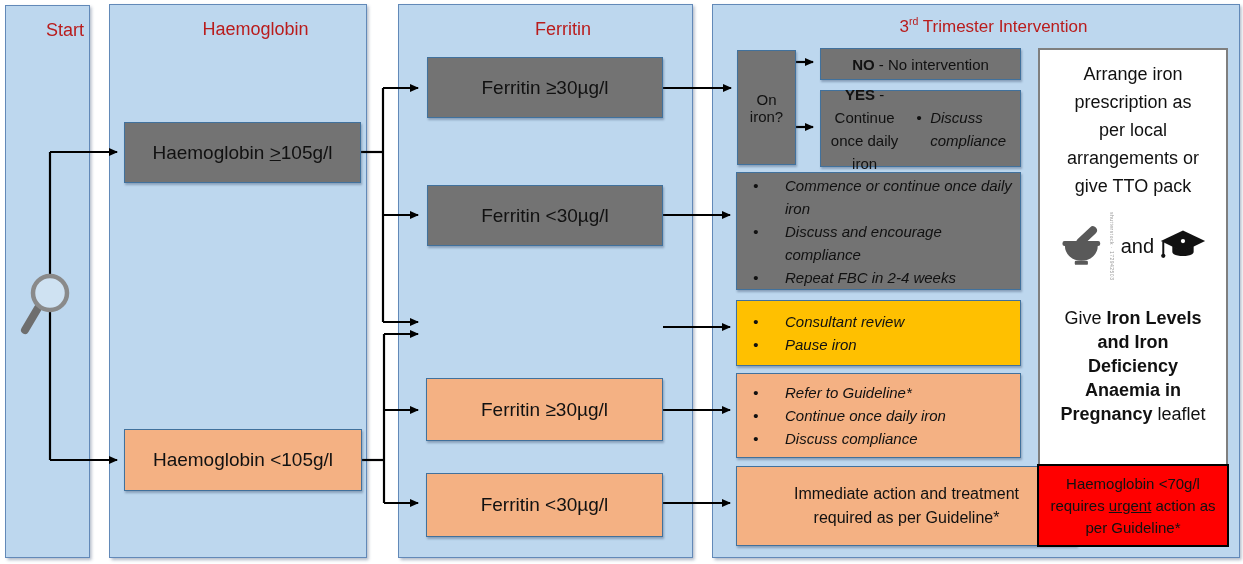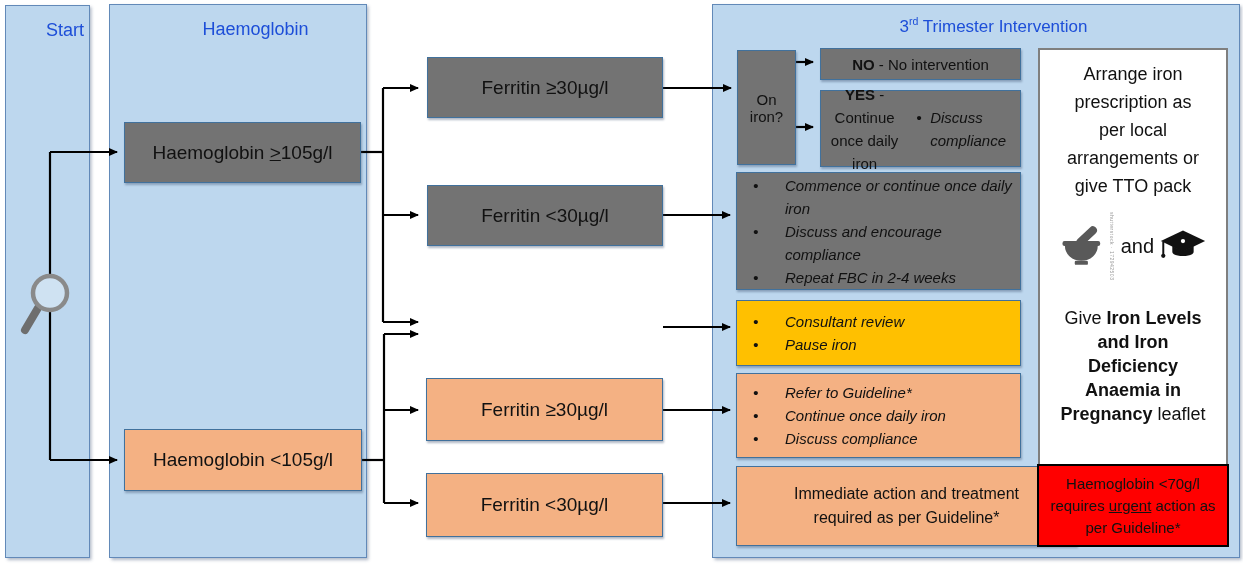--- a/index.html
+++ b/index.html
@@ -7,21 +7,21 @@
     position:relative;width:1243px;height:564px;background:#ffffff;overflow:hidden;
     font-family:"Liberation Sans",sans-serif;color:#111;
     -webkit-font-smoothing:antialiased;
   }
   .panel{
     position:absolute;background:#BDD7EE;border:1.6px solid #6289b8;
     box-shadow:1.5px 2px 3px rgba(80,100,130,.45);box-sizing:border-box;
   }
   .panel-title{
     position:absolute;left:0;right:0;top:14px;text-align:center;
-    font-size:18px;color:#1d4ed8;padding-left:35px;
+    font-size:18px;color:#b91c1c;padding-left:35px;
   }
   .box{
     position:absolute;box-sizing:border-box;border:1.6px solid #41719C;
     display:flex;align-items:center;justify-content:center;text-align:center;
     box-shadow:1px 1.5px 2px rgba(60,80,110,.4);
   }
   .blue{background:#737373;}
   .orange{background:#F4B183;}
   .yellow{background:#FFC000;}
   .lbl-lg{font-size:19px;}
@@ -63,20 +63,23 @@
 <div id="stage">
 
   <div class="panel" style="left:5px;top:5px;width:85px;height:553px;">
     <div class="panel-title">Start</div>
   </div>
 
   <div class="panel" style="left:109px;top:4px;width:258px;height:554px;">
     <div class="panel-title">Haemoglobin</div>
   </div>
 
+  <div class="panel" style="left:398px;top:4px;width:295px;height:554px;">
+    <div class="panel-title">Ferritin</div>
+  </div>
 
   <div class="panel" style="left:712px;top:4px;width:528px;height:554px;">
     <div class="panel-title" style="top:10px;font-size:17px;"><span>3</span><span class="sup">rd</span><span> Trimester Intervention</span></div>
   </div>
 
   <svg class="overlay" width="1243" height="564" viewBox="0 0 1243 564">
     <defs>
       <marker id="ah" markerWidth="9" markerHeight="8" refX="8" refY="4" orient="auto" markerUnits="userSpaceOnUse">
         <path d="M0,0 L9,4 L0,8 Z" fill="#000"></path>
       </marker>

